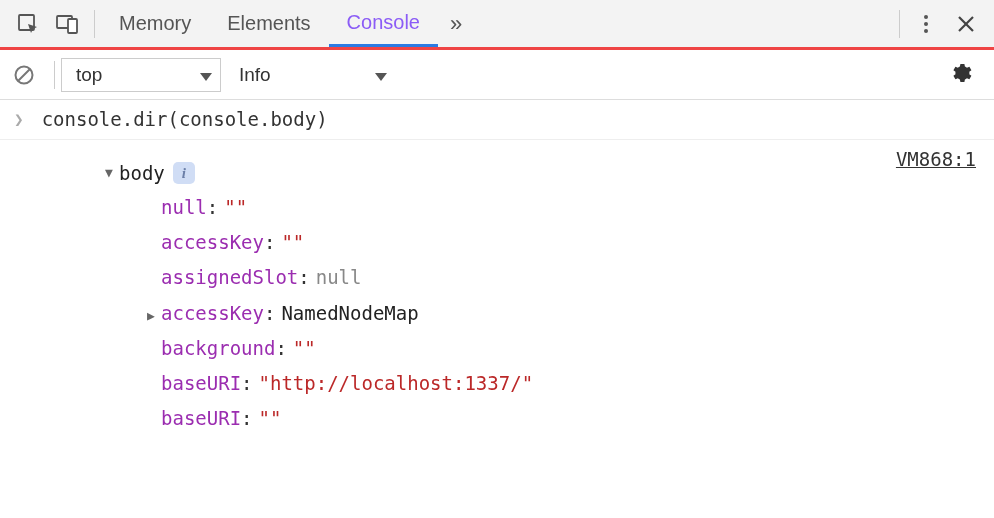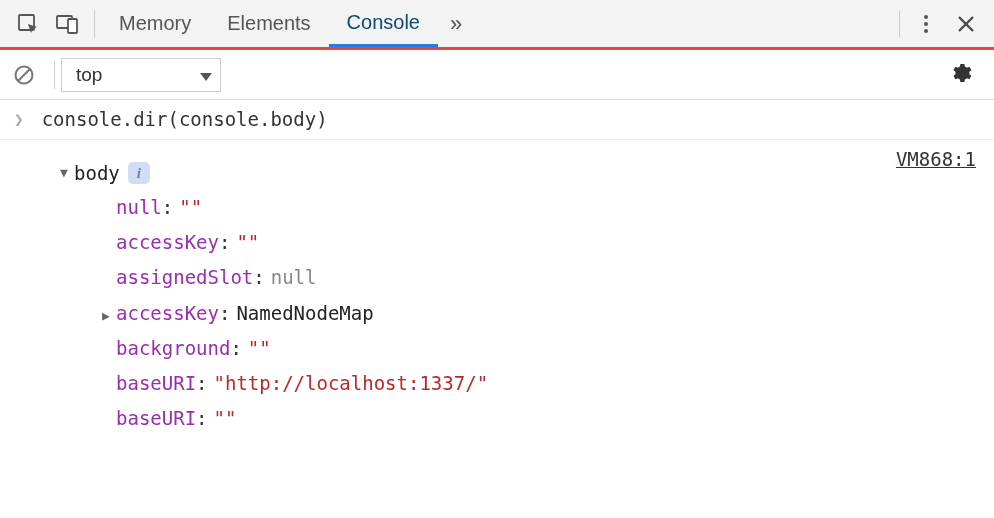--- a/index.html
+++ b/index.html
@@ -44,21 +44,21 @@
     .tab {
       padding: 0 18px;
       height: 100%;
       display: flex;
       align-items: center;
       color: #555;
       cursor: pointer;
       font-size: 20px;
     }
     .tab.active {
-      color: #0c4a6e;
+      color: #8b5cf6;
       border-bottom: 3px solid #2b7ae2;
     }
     .more-tabs {
       padding: 0 12px;
       font-size: 22px;
       color: #555;
       cursor: pointer;
     }
     .spacer { flex: 1; }
     .subtoolbar {
@@ -248,33 +248,41 @@
   </div>
   <div class="toolbar-divider"></div>
   <div class="context-select">
     <span>top</span>
     <span class="chevron">
       <svg width="12" height="8" viewBox="0 0 12 8" fill="#555">
           <path d="M0 0 L12 0 L6 8 Z"></path>
         </svg>
     </span>
   </div>
+  <div class="level-select">
+    <span>Info</span>
+    <span class="chevron">
+      <svg width="12" height="8" viewBox="0 0 12 8" fill="#555">
+          <path d="M0 0 L12 0 L6 8 Z"></path>
+        </svg>
+    </span>
+  </div>
   <div class="gear">
     <svg width="24" height="24" viewBox="0 0 24 24" fill="#333">
       <path d="M12 8a4 4 0 100 8 4 4 0 000-8zm9.4 4a7.6 7.6 0 00-.1-1.2l2.1-1.6-2-3.4-2.5 1a7.5 7.5 0 00-2-1.2L16.4 3h-4l-.5 2.6a7.5 7.5 0 00-2 1.2l-2.5-1-2 3.4 2.1 1.6a7.6 7.6 0 000 2.4L5.4 14.8l2 3.4 2.5-1a7.5 7.5 0 002 1.2l.5 2.6h4l.5-2.6a7.5 7.5 0 002-1.2l2.5 1 2-3.4-2.1-1.6c.1-.4.1-.8.1-1.2z"></path>
     </svg>
   </div>
 </div>
 
 <div class="console-area">
   <div class="console-row">
     <span class="prompt-chevron">❯</span>
     <span class="cmd">console.dir(console.body)</span>
   </div>
-  <div class="console-row" style="border-bottom:none;">
+  <div class="console-row" style="border-bottom:none;margin-left:45px;">
     <span class="source-link">VM868:1</span>
     <div class="output-block">
       <div class="obj-line">
         <span class="tree-toggle">▼</span>
         <span class="obj-name">body</span>
         <span class="info-badge">i</span>
       </div>
       <div id="props">
           <div class="prop-line"><span class="prop-key">null</span><span class="prop-colon">:</span><span class="val-str">""</span></div>
           <div class="prop-line"><span class="prop-key">accessKey</span><span class="prop-colon">:</span><span class="val-str">""</span></div>

